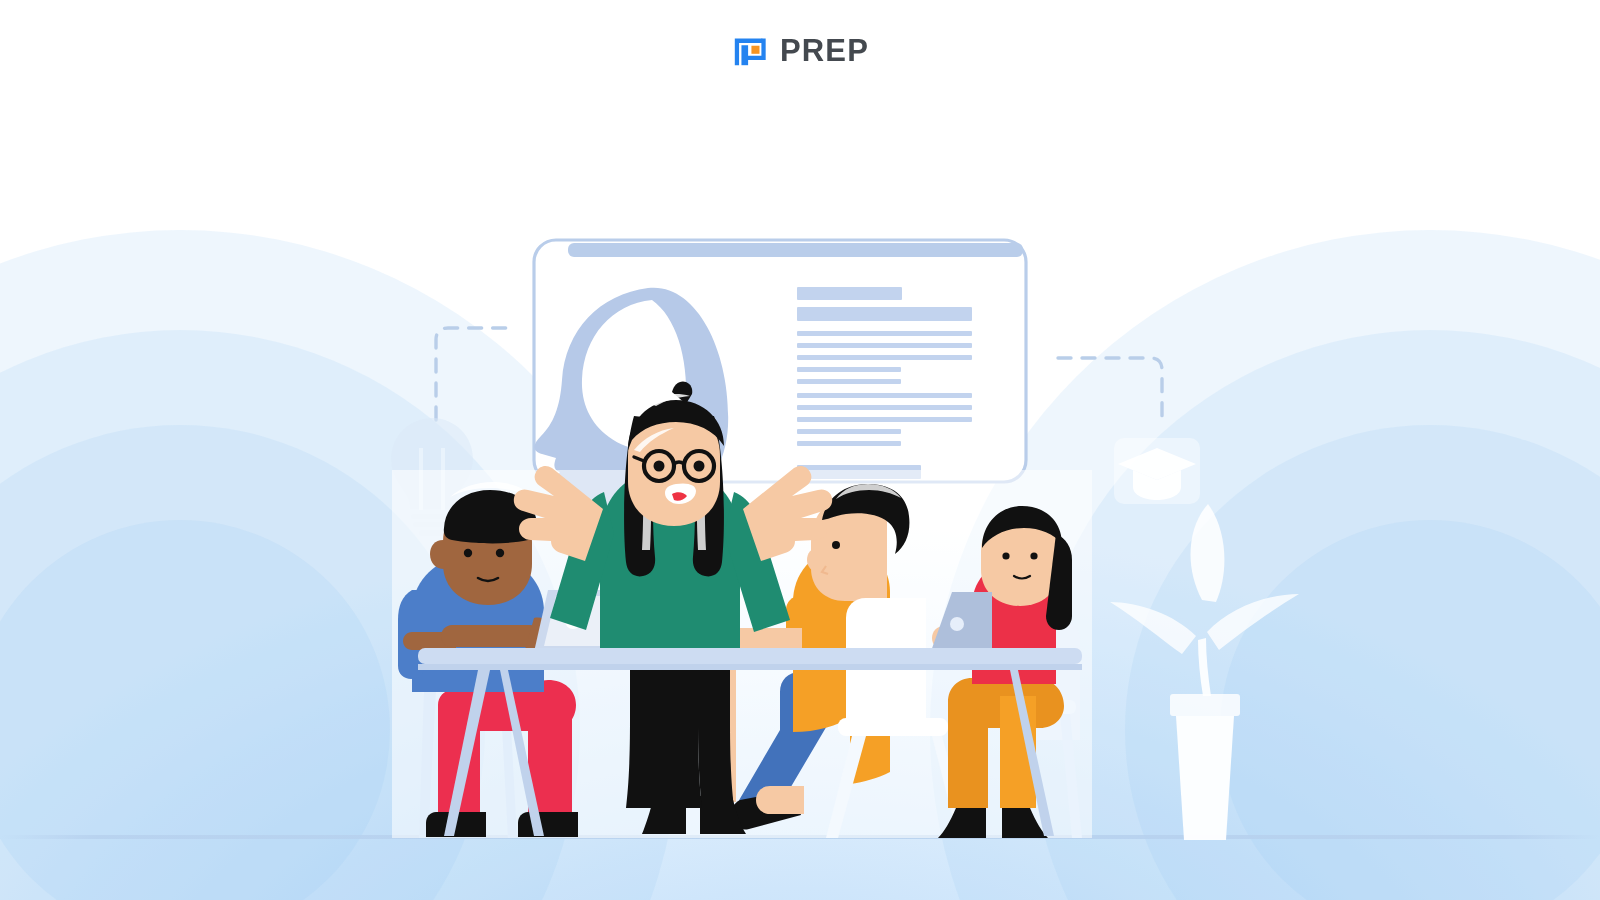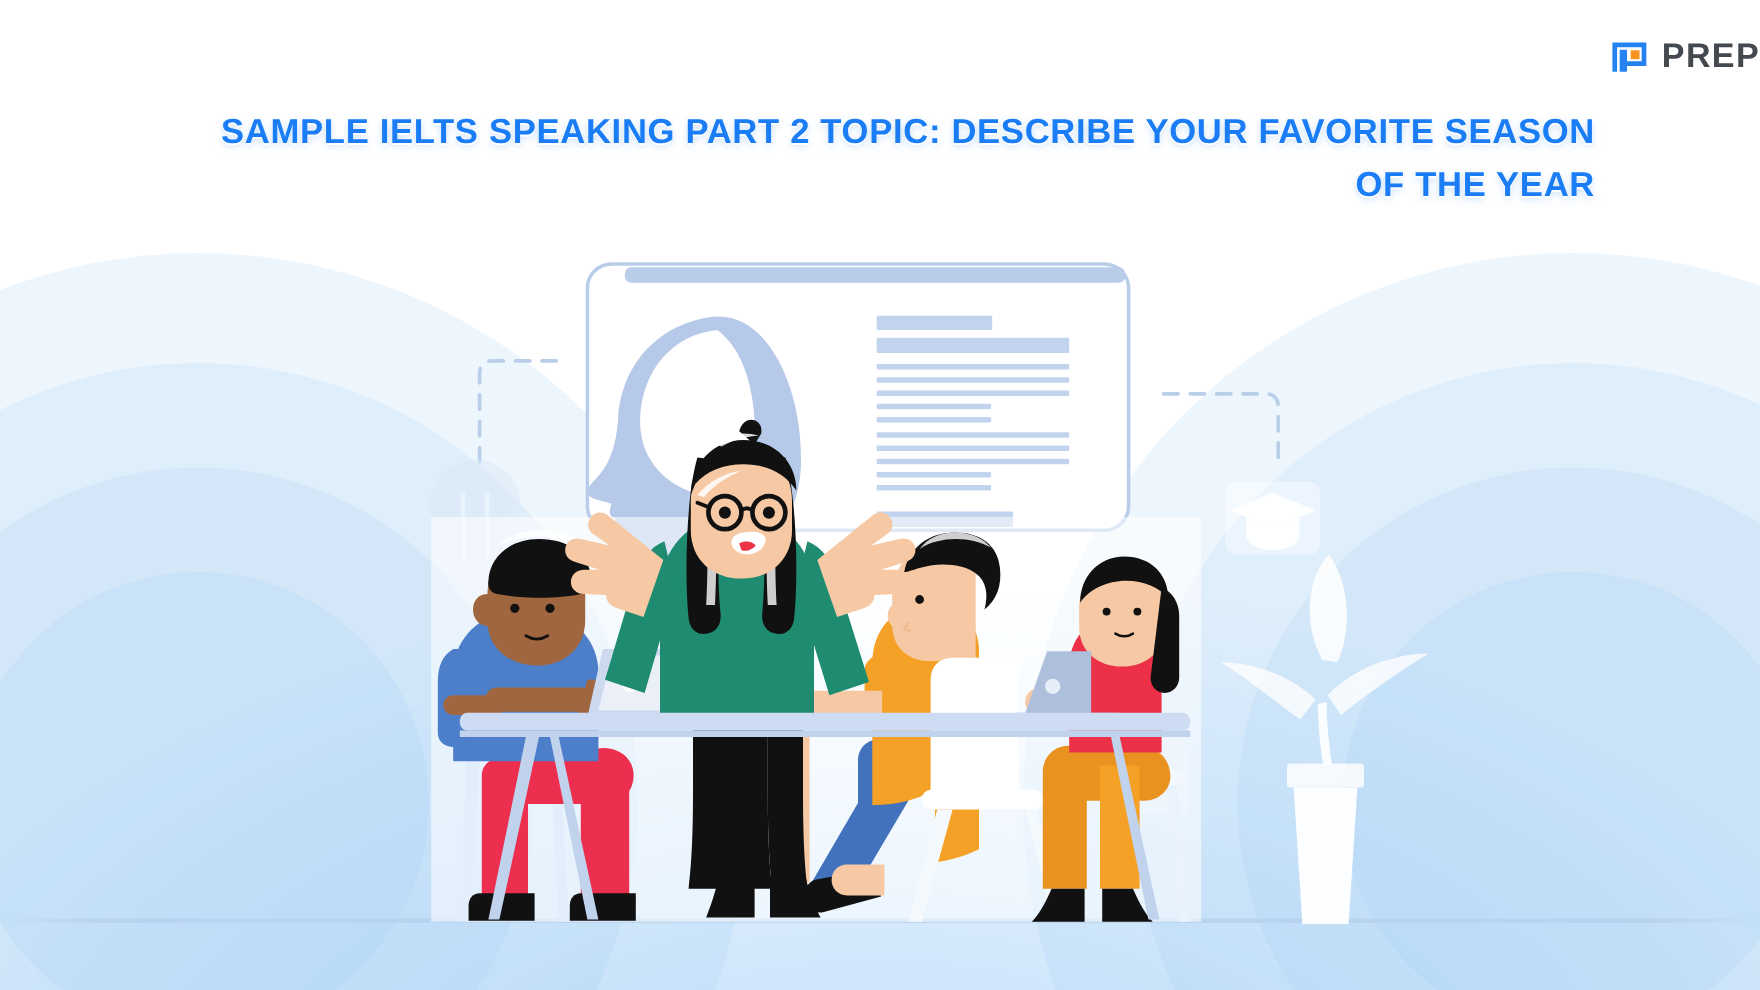--- a/index.html
+++ b/index.html
@@ -27,21 +27,21 @@
   .rings-left .ring, .rings-right .ring { left:50%; top:50%; transform:translate(-50%,-50%); }
   .r1{ width:1000px; height:1000px; } .r2{ width:800px;height:800px; }
   .r3{ width:610px;height:610px; }  .r4{ width:420px;height:420px; }
 
   .floor {
     position:absolute; left:0; right:0; top:835px; height:4px;
     background:linear-gradient(90deg, rgba(190,215,240,0) 0%, rgba(183,209,238,.85) 6%, rgba(183,209,238,.9) 94%, rgba(190,215,240,0) 100%);
   }
 
   
-  .header { position:absolute; top:0; left:0; right:0; z-index:30; text-align:right; }
+  .header { position:absolute; top:0; left:0; right:0; z-index:30; text-align:center; }
   .logo-wrap {
     display:inline-flex; align-items:center; gap:11px;
     margin-top:31px;
   }
   .logo-mark { width:38px; height:38px; display:block; }
   .logo-text {
     font-size:31px; font-weight:700; color:#44494f; letter-spacing:1.2px;
     line-height:1; font-family:"Liberation Sans",sans-serif;
   }
   .title {
@@ -80,21 +80,20 @@
 <div class="header">
   <div class="logo-wrap">
     <svg class="logo-mark" viewBox="0 0 40 40">
       <path d="M4 8 H33 V12.5 H8.5 V36 H4 Z" fill="#2483f0"></path>
       <path d="M33 8 H36.5 V30.5 H14.5 V26 H32 V8 Z" fill="#2483f0"></path>
       <rect x="11" y="15" width="7" height="21" fill="#2483f0"></rect>
       <rect x="21.5" y="15.5" width="8.5" height="8.5" fill="#f79421"></rect>
     </svg>
     <span class="logo-text">PREP</span>
   </div>
-  <div class="title">SAMPLE IELTS SPEAKING PART 2 TOPIC: DESCRIBE YOUR FAVORITE SEASON OF THE YEAR</div>
 </div>
 
 <div class="scene">
 <svg viewBox="0 0 1600 900" xmlns="http://www.w3.org/2000/svg">
   <defs>
     <clipPath id="pageClip">
           <rect x="0" y="0" width="1600" height="900"></rect>
         </clipPath>
   </defs>
   <g clip-path="url(#pageClip)">

